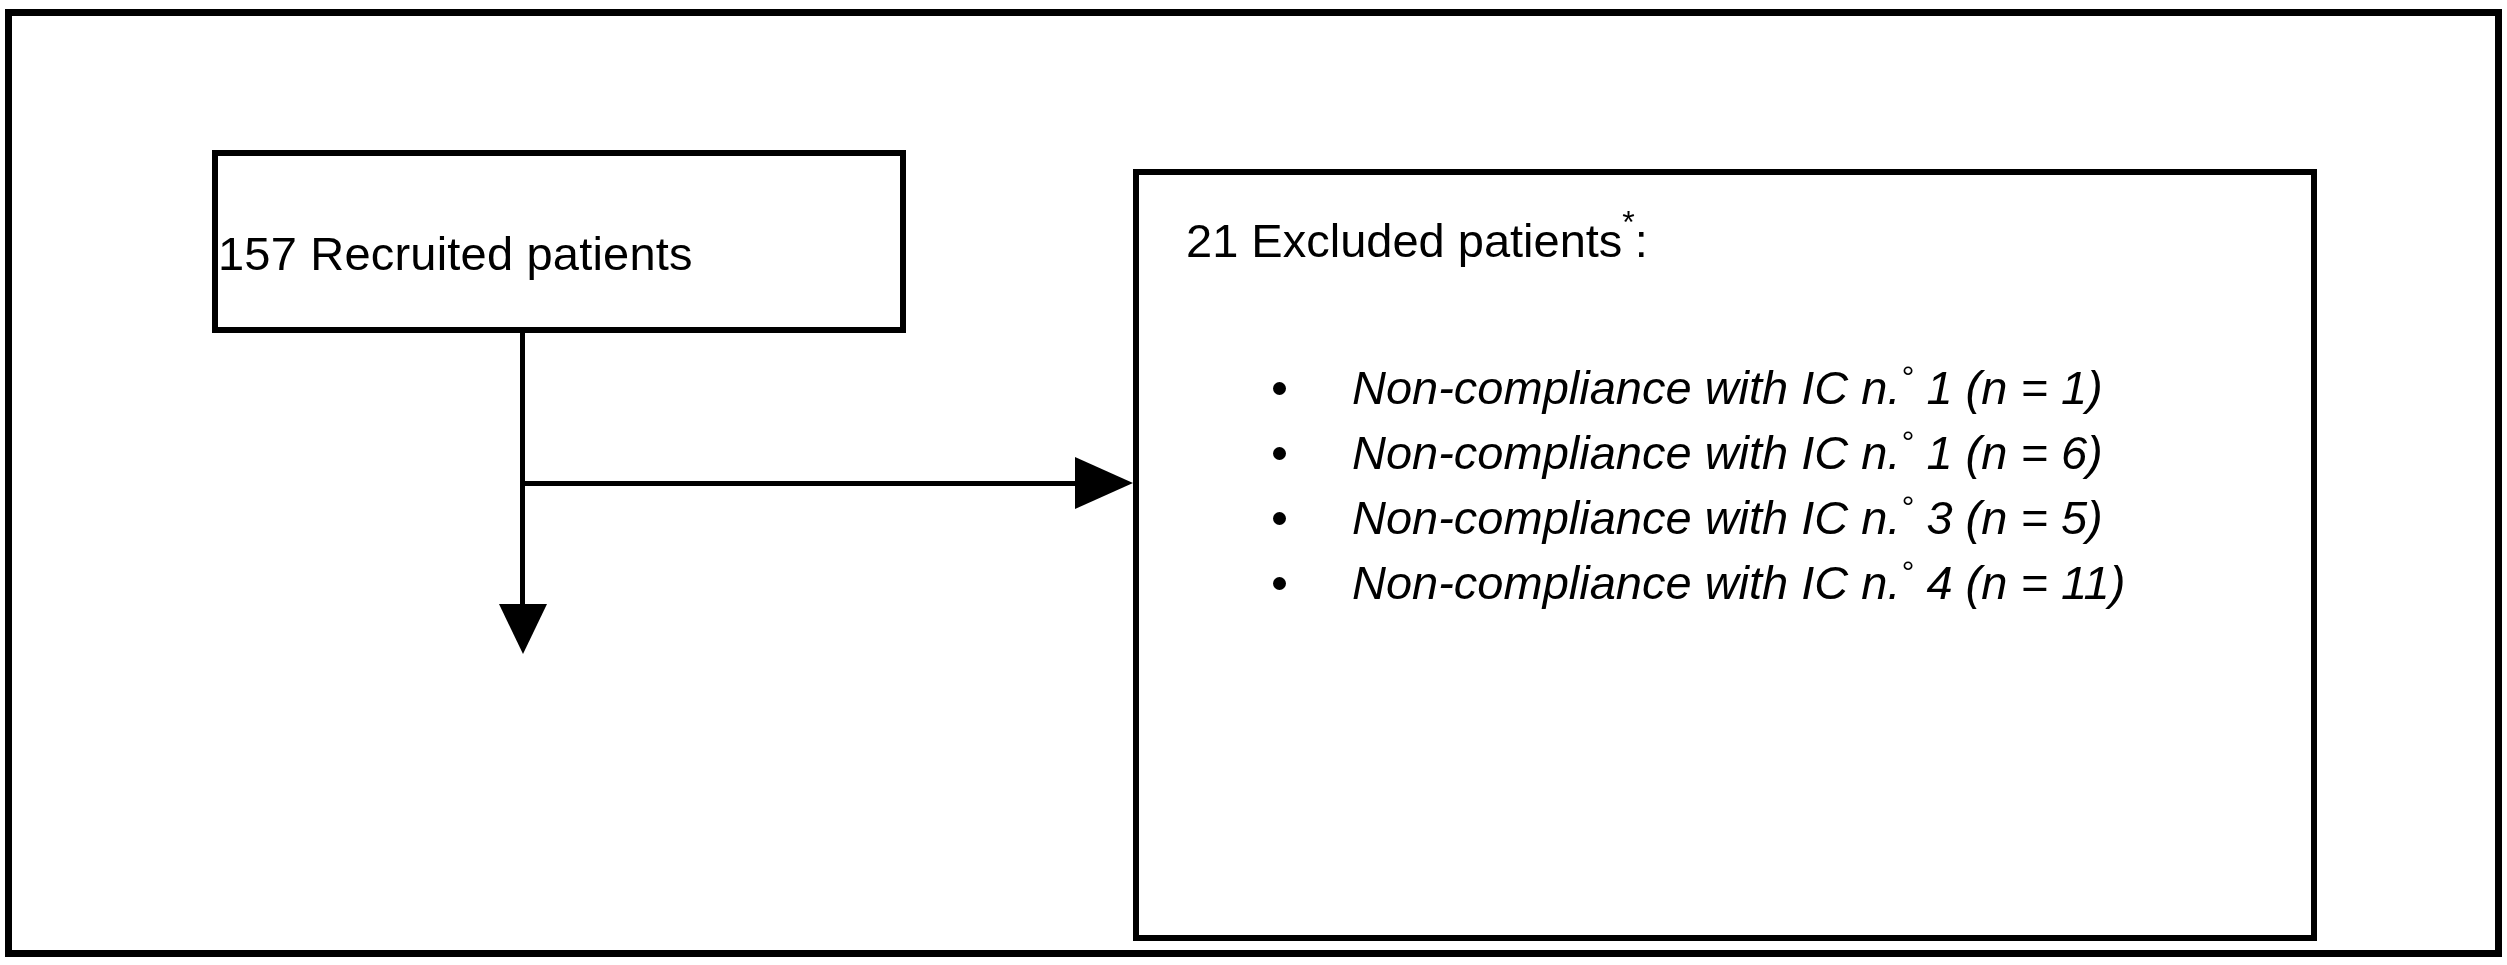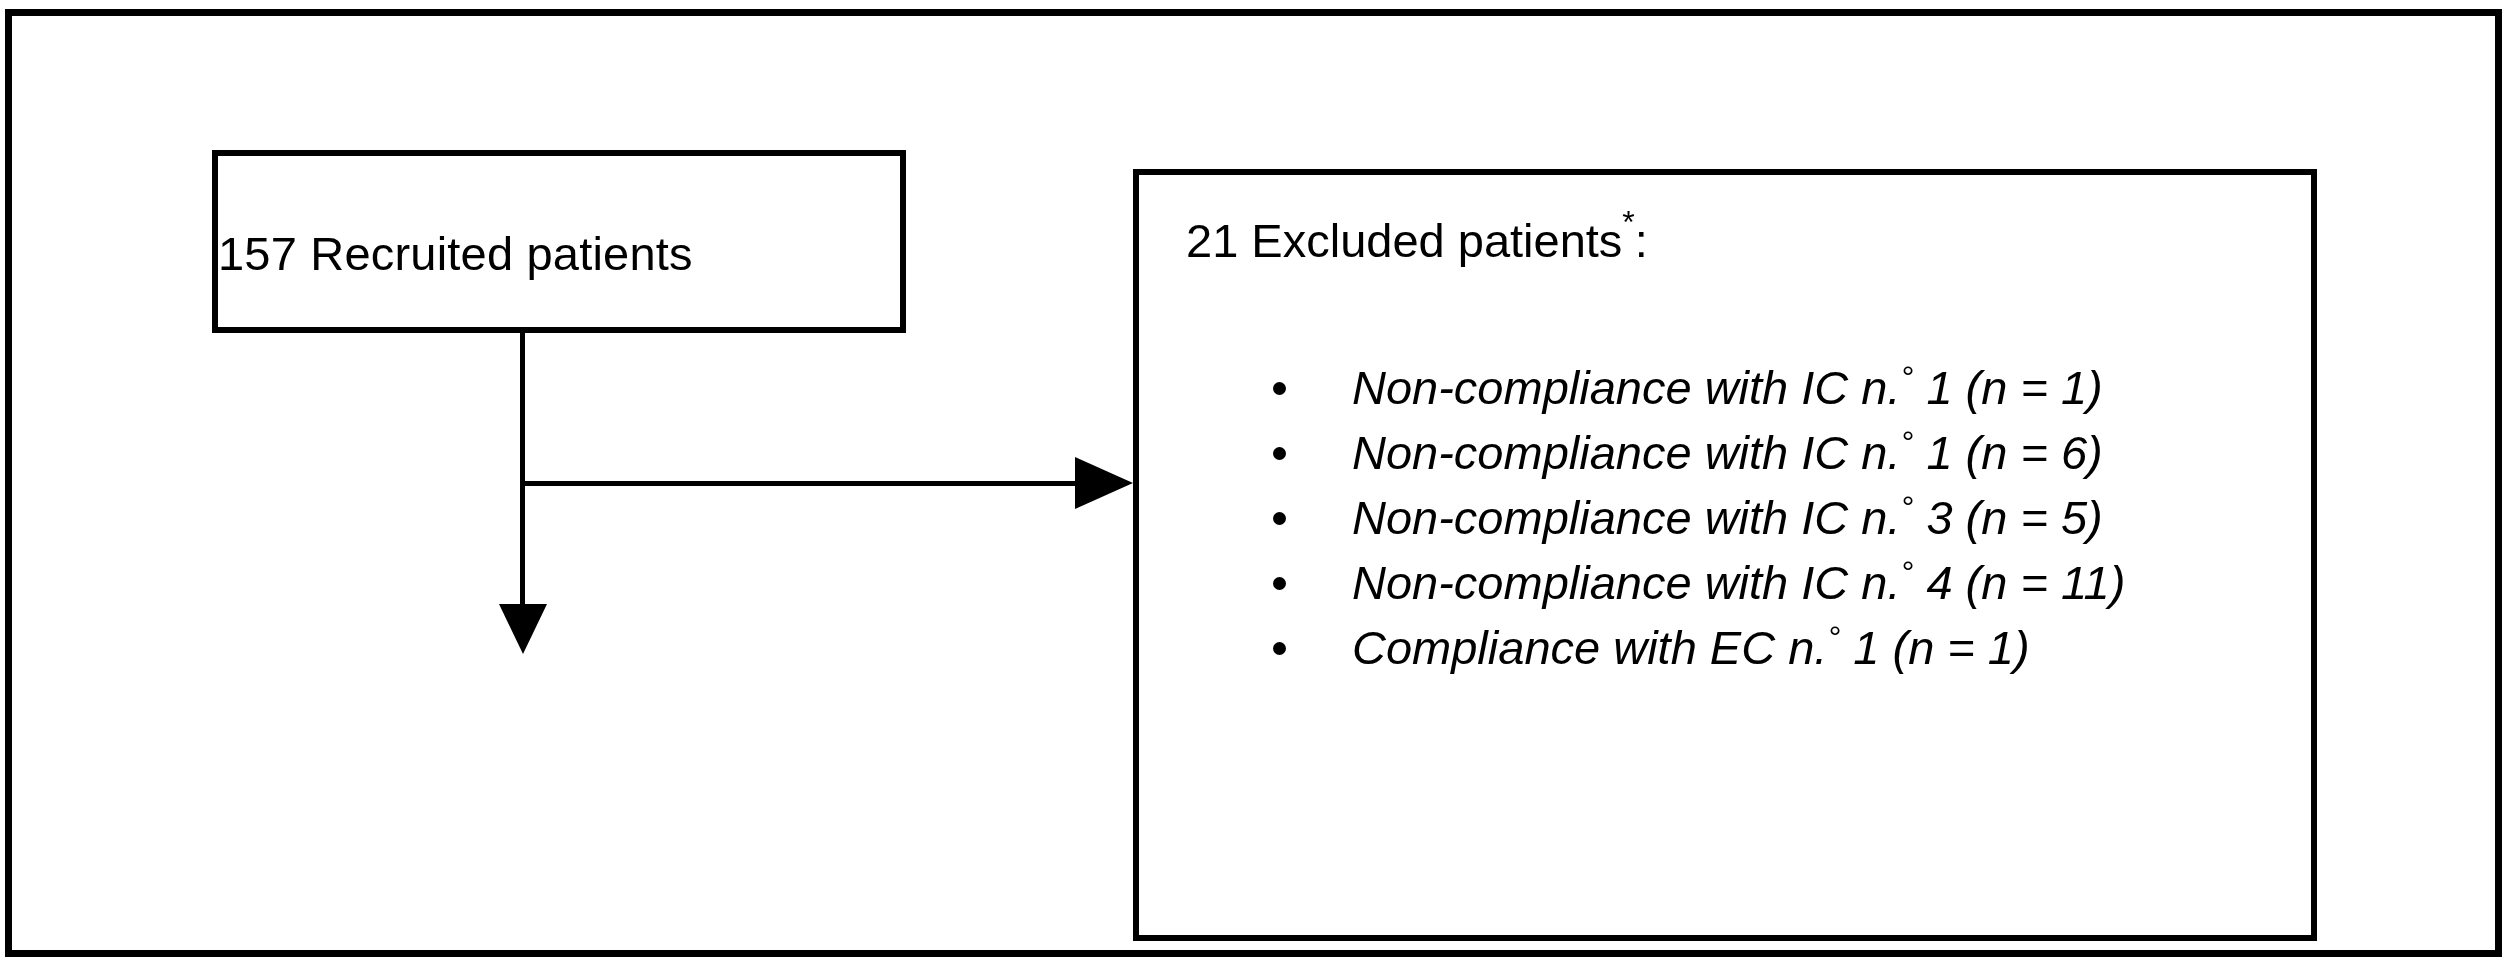--- a/index.html
+++ b/index.html
@@ -171,21 +171,20 @@
 
     <ul class="excluded-list">
       <li><span class="bullet-dot"></span><span>Non-compliance with IC n.</span><span class="sup-deg">°</span><span> 1 (n = 1)</span></li>
 
       <li><span class="bullet-dot"></span><span>Non-compliance with IC n.</span><span class="sup-deg">°</span><span> 1 (n = 6)</span></li>
 
       <li><span class="bullet-dot"></span><span>Non-compliance with IC n.</span><span class="sup-deg">°</span><span> 3 (n = 5)</span></li>
 
       <li><span class="bullet-dot"></span><span>Non-compliance with IC n.</span><span class="sup-deg">°</span><span> 4 (n = 11)</span></li>
 
-      <li><span class="bullet-dot"></span><span>Compliance with EC n.</span><span class="sup-deg">°</span><span> 1 (n = 1)</span></li>
 
     </ul>
   </div>
 
   <div class="conn-vline"></div>
   <div class="conn-hline"></div>
   <div class="arrow-right-head"></div>
   <div class="arrow-down-head"></div>
 
 </div>

